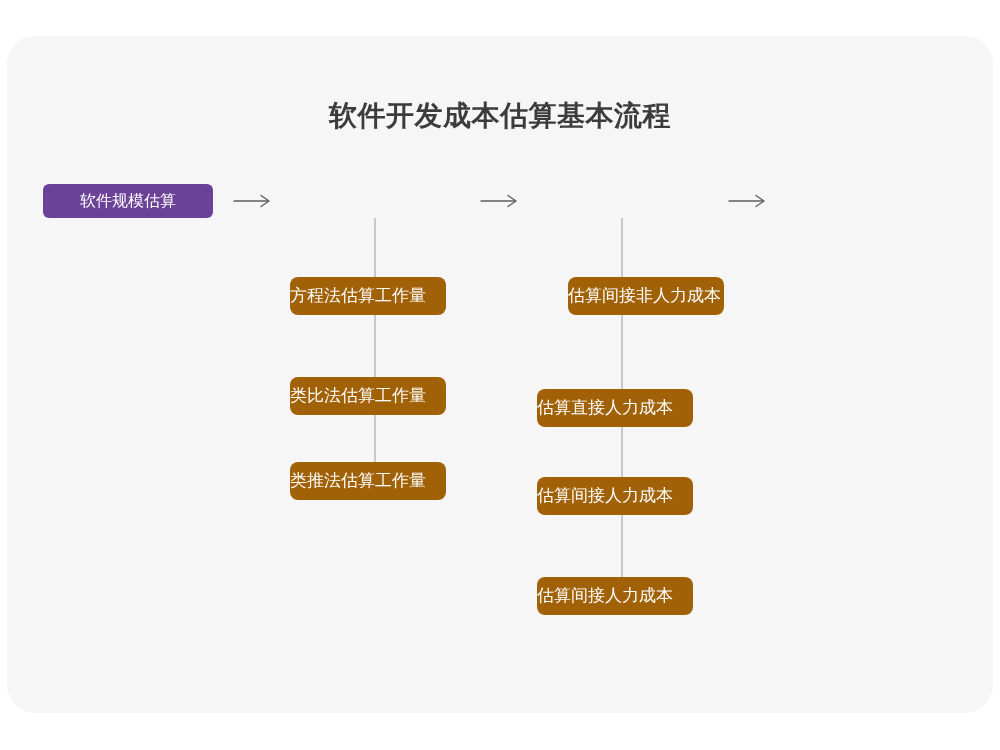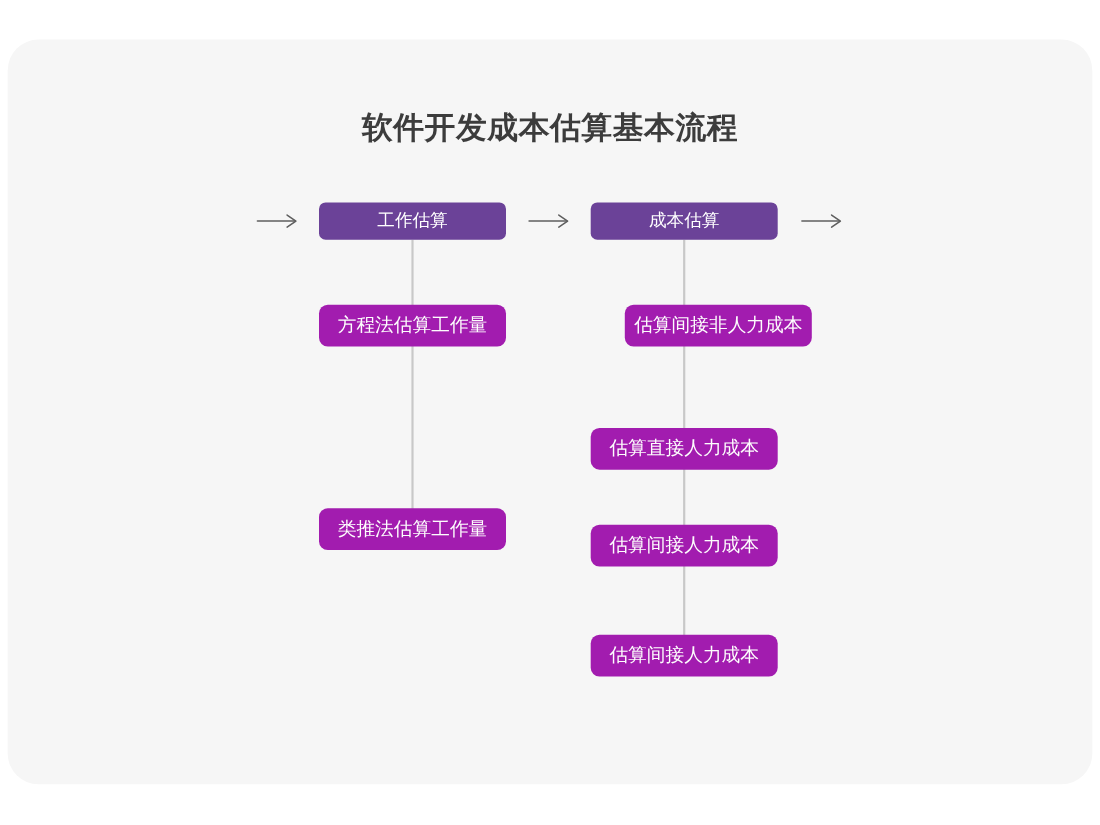--- a/index.html
+++ b/index.html
@@ -43,27 +43,27 @@
     background: #6B4298;
     border-radius: 6px;
     color: #FFFFFF;
     font-size: 16px;
     text-align: center;
     z-index: 2;
     white-space: nowrap;
   }
   .gnode {
     position: absolute;
-    width: 170px; height: 38px;
+    width: 156px; height: 38px;
     line-height: 38px;
-    background: #a21caf;
+    background: #a16207;
     border-radius: 8px;
     color: #FDFDFD;
     font-size: 17px;
-    text-align: center;
+    text-align: left;
     z-index: 2;
     white-space: nowrap;
   }
   .arrow {
     position: absolute;
     top: 193px;
     width: 40px; height: 16px;
     z-index: 2;
   }
   .arrow line, .arrow polyline {
@@ -78,36 +78,36 @@
 <body>
 
 <div class="stage">
   <div class="card"></div>
 
   <h1 class="title">软件开发成本估算基本流程</h1>
 
   <div class="vline" style="left:374px; top:218px; height:260px"></div>
   <div class="vline" style="left:621px; top:218px; height:360px"></div>
 
-  <div class="pnode" style="left:290px">工作估算</div>
-  <div class="pnode" style="left:537px">成本估算</div>
+  <div class="pnode" style="left:43px">软件规模估算</div>
 
   <svg class="arrow" style="left:232px" viewBox="0 0 40 16">
     <line x1="2" y1="8" x2="36" y2="8"></line>
     <polyline points="29,2.5 37,8 29,13.5"></polyline>
   </svg>
   <svg class="arrow" style="left:479px" viewBox="0 0 40 16">
     <line x1="2" y1="8" x2="36" y2="8"></line>
     <polyline points="29,2.5 37,8 29,13.5"></polyline>
   </svg>
   <svg class="arrow" style="left:727px" viewBox="0 0 40 16">
     <line x1="2" y1="8" x2="36" y2="8"></line>
     <polyline points="29,2.5 37,8 29,13.5"></polyline>
   </svg>
 
   <div class="gnode" style="left:290px; top:277px">方程法估算工作量</div>
+  <div class="gnode" style="left:290px; top:377px">类比法估算工作量</div>
   <div class="gnode" style="left:290px; top:462px">类推法估算工作量</div>
 
   <div class="gnode" style="left:568px; top:277px">估算间接非人力成本</div>
   <div class="gnode" style="left:537px; top:389px">估算直接人力成本</div>
   <div class="gnode" style="left:537px; top:477px">估算间接人力成本</div>
   <div class="gnode" style="left:537px; top:577px">估算间接人力成本</div>
 </div>
 
 </body></html>

